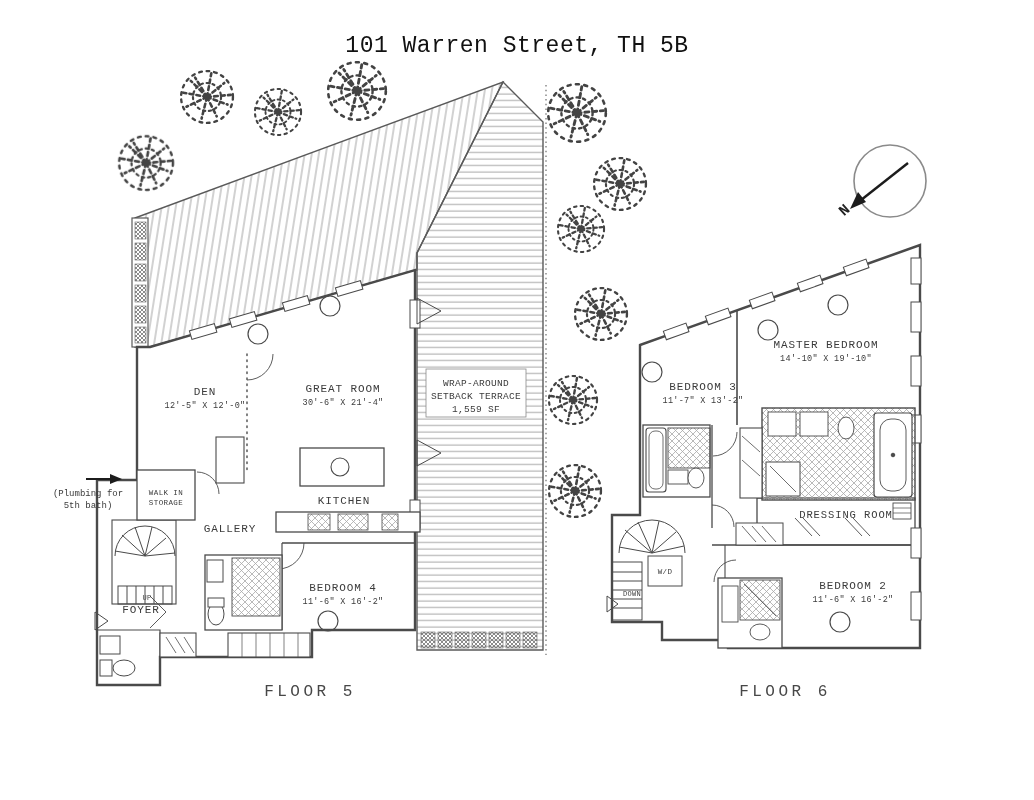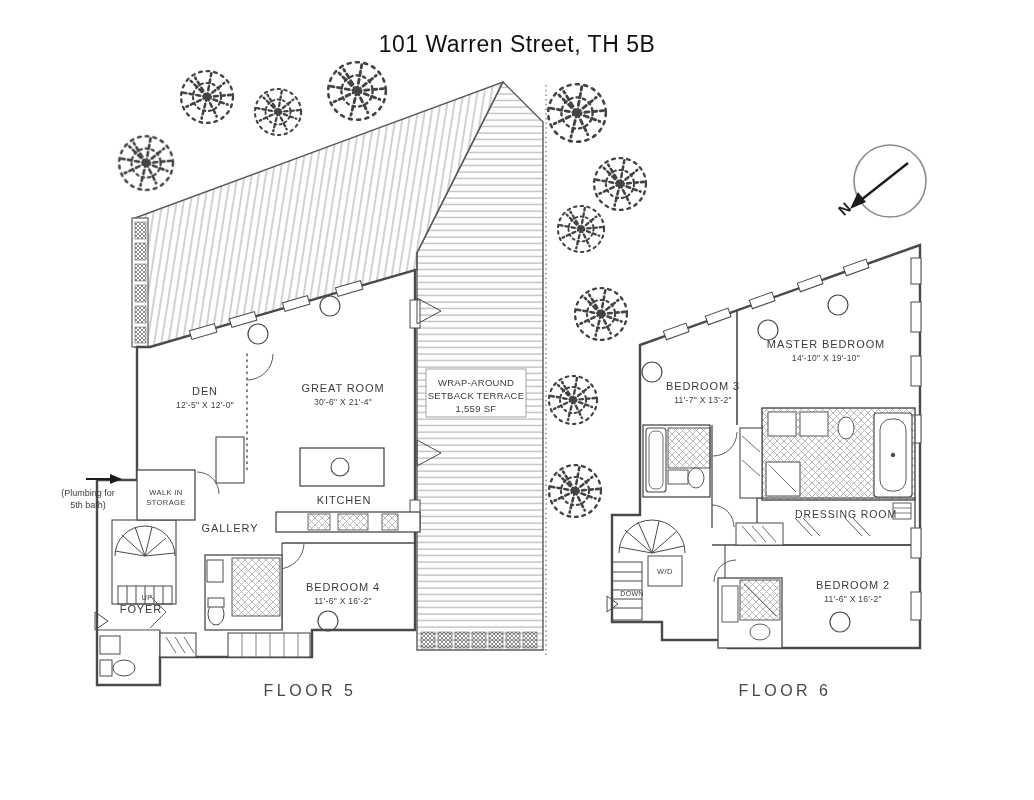--- a/index.html
+++ b/index.html
@@ -1,17 +1,17 @@
 <!DOCTYPE html>
 <html><head>
 <meta charset="utf-8">
 <style>
   html,body{margin:0;padding:0;background:#ffffff;}
   .canvas{position:relative;width:1034px;height:800px;background:#ffffff;overflow:hidden;
-          font-family:Liberation Sans, sans-serif;}
+          font-family:Liberation Mono, monospace;}
   svg{position:absolute;left:0;top:0;}
   text{fill:#3b3b3b;}
   .title-t{font-size:23px;fill:#111;letter-spacing:.5px;}
   .room-t{font-size:11px;letter-spacing:.9px;}
   .dim-t{font-size:8.5px;letter-spacing:.3px;}
   .small-t{font-size:7.5px;letter-spacing:.4px;}
   .tiny-t{font-size:7px;letter-spacing:.3px;}
   .note-t{font-size:9px;}
   .floor-t{font-size:16px;letter-spacing:3.5px;fill:#474747;}
   .compass-t{font-size:15px;font-weight:bold;fill:#222;}

